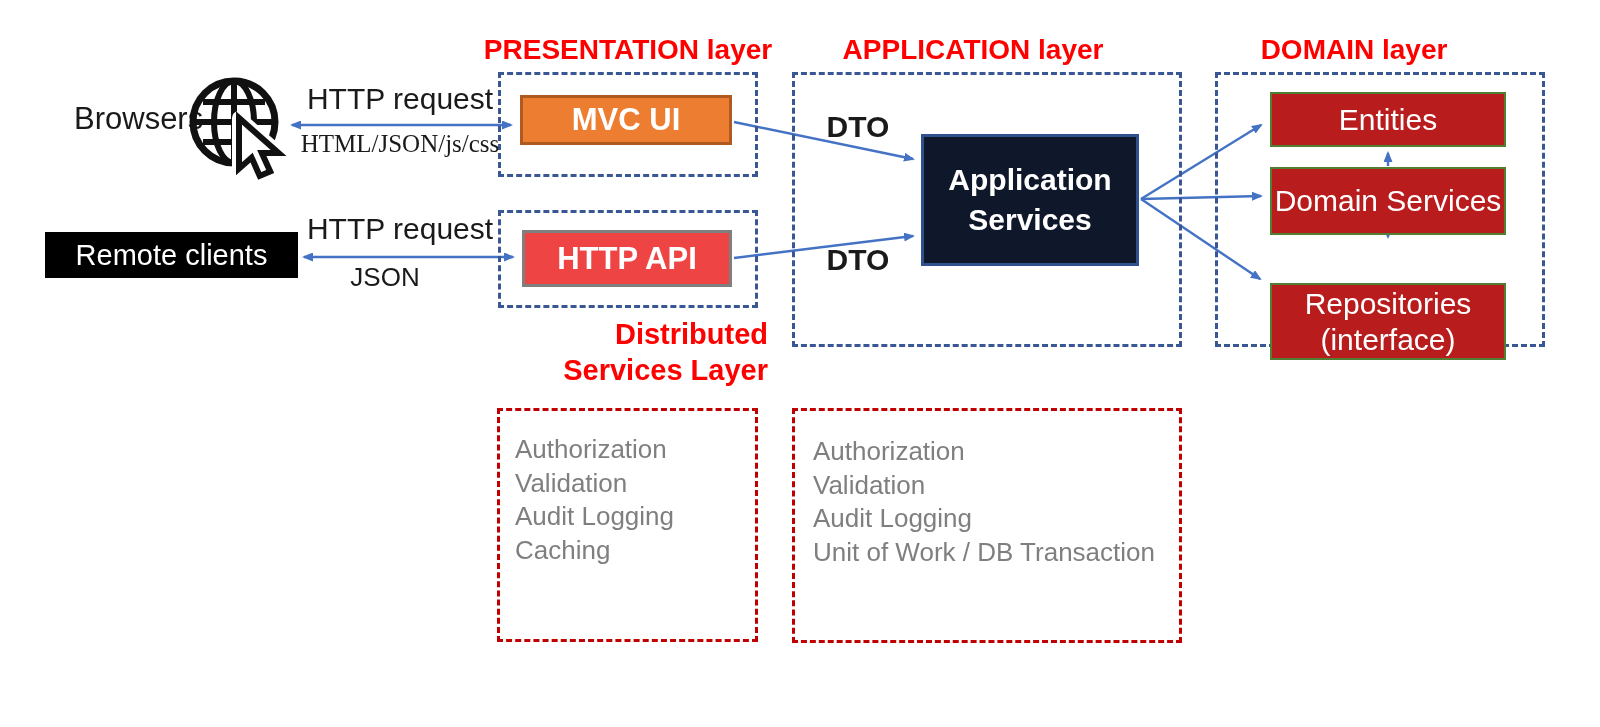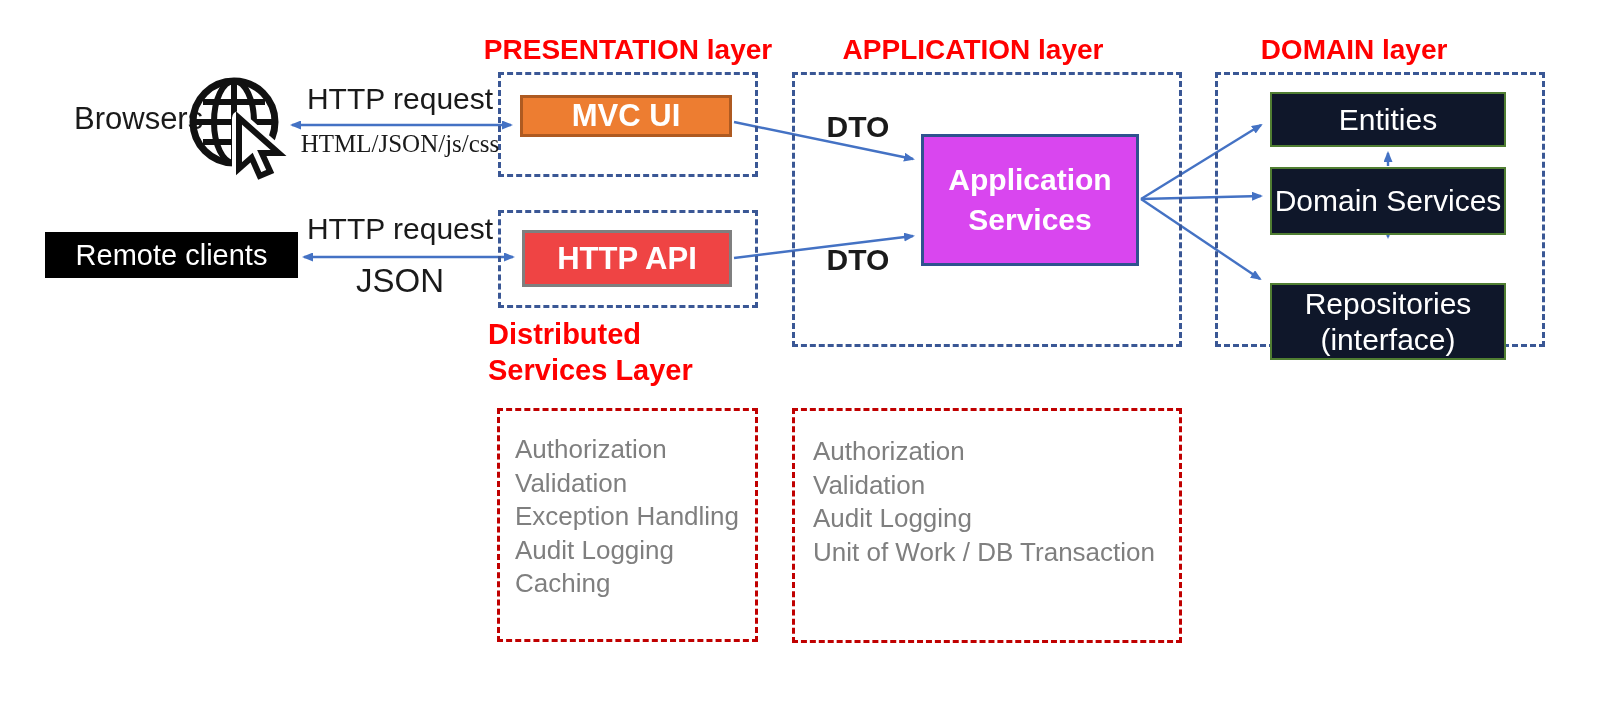--- a/index.html
+++ b/index.html
@@ -18,41 +18,41 @@
     position:absolute;border:3px dashed #3A5795;background:transparent;
   }
   .dash-red{
     position:absolute;border:3px dashed #C00000;background:transparent;
   }
   
   .node{
     position:absolute;display:flex;align-items:center;justify-content:center;
     text-align:center;color:#ffffff;box-sizing:border-box;
   }
-  .node-mvc{left:520px;top:95px;width:212px;height:42px;background:#ED7D31;border:3px solid #AE5A21;font-size:31px;font-weight:700;}
+  .node-mvc{left:520px;top:95px;width:212px;height:50px;background:#ED7D31;border:3px solid #AE5A21;font-size:31px;font-weight:700;}
   .node-api{left:522px;top:230px;width:210px;height:57px;background:#ef4444;border:3px solid #7F7F7F;font-size:31px;font-weight:700;}
-  .node-app{left:921px;top:134px;width:218px;height:132px;background:#d946ef;border:3px solid #2F528F;font-size:30px;font-weight:700;line-height:40px;padding:0 20px;}
-  .node-green{background:#0f172a;border:2px solid #507E32;font-size:30px;line-height:36px;}
+  .node-app{left:921px;top:134px;width:218px;height:132px;background:#0f172a;border:3px solid #2F528F;font-size:30px;font-weight:700;line-height:40px;padding:0 20px;}
+  .node-green{background:#b91c1c;border:2px solid #507E32;font-size:30px;line-height:36px;}
   .node-entities{left:1270px;top:92px;width:236px;height:55px;}
   .node-ds{left:1270px;top:167px;width:236px;height:68px;}
   .node-repo{left:1270px;top:243px;width:236px;height:77px;}
   .node-remote{left:45px;top:232px;width:253px;height:46px;background:#000;font-size:29px;font-weight:400;}
   
   .lbl{position:absolute;color:#1a1a1a;white-space:nowrap;}
   .lbl-center{text-align:center;}
   .browsers{left:54px;top:101px;font-size:31px;margin-left:20px;}
   .req-top{left:300px;top:82px;width:200px;font-size:30px;}
   .resp-top{left:290px;top:130px;width:220px;font-size:25px;font-family:Liberation Serif, serif;}
   .req-bot{left:300px;top:212px;width:200px;font-size:30px;}
-  .resp-bot{left:300px;top:262px;width:200px;font-size:33px;}
+  .resp-bot{left:285px;top:262px;width:200px;font-size:26px;}
   .dto{width:80px;font-size:30px;font-weight:600;}
   .dto-top{left:818px;top:110px;}
   .dto-bot{left:818px;top:243px;}
   .dist-label{
-    position:absolute;left:488px;top:316px;width:280px;text-align:left;
+    position:absolute;left:488px;top:316px;width:280px;text-align:right;
     color:#FF0000;font-size:29px;font-weight:600;line-height:36px;
   }
   .cc-caption{
     position:absolute;left:400px;top:658px;width:790px;text-align:center;
     color:#C00000;font-size:28px;font-style:italic;font-weight:600;
     letter-spacing:0.33em;word-spacing:0.55em;white-space:nowrap;
   }
   .cc-list{
     position:absolute;color:#7F7F7F;font-size:26px;line-height:33.5px;
   }
@@ -130,21 +130,20 @@
   <div class="node node-green node-repo" style="padding:0 30px;margin-top:40px;">Repositories (interface)</div>
 
   <div class="dist-label">Distributed Services Layer</div>
 
   <div class="dash-red" style="left:497px;top:408px;width:255px;height:228px;"></div>
   <div class="dash-red" style="left:792px;top:408px;width:384px;height:229px;"></div>
 
   <div class="cc-list cc-list1">
     <div>Authorization</div>
     <div>Validation</div>
-    <div>Exception Handling</div>
     <div>Audit Logging</div>
     <div>Caching</div>
   </div>
 
   <div class="cc-list cc-list2">
     <div>Authorization</div>
     <div>Validation</div>
     <div>Audit Logging</div>
     <div>Unit of Work / DB Transaction</div>
   </div>

